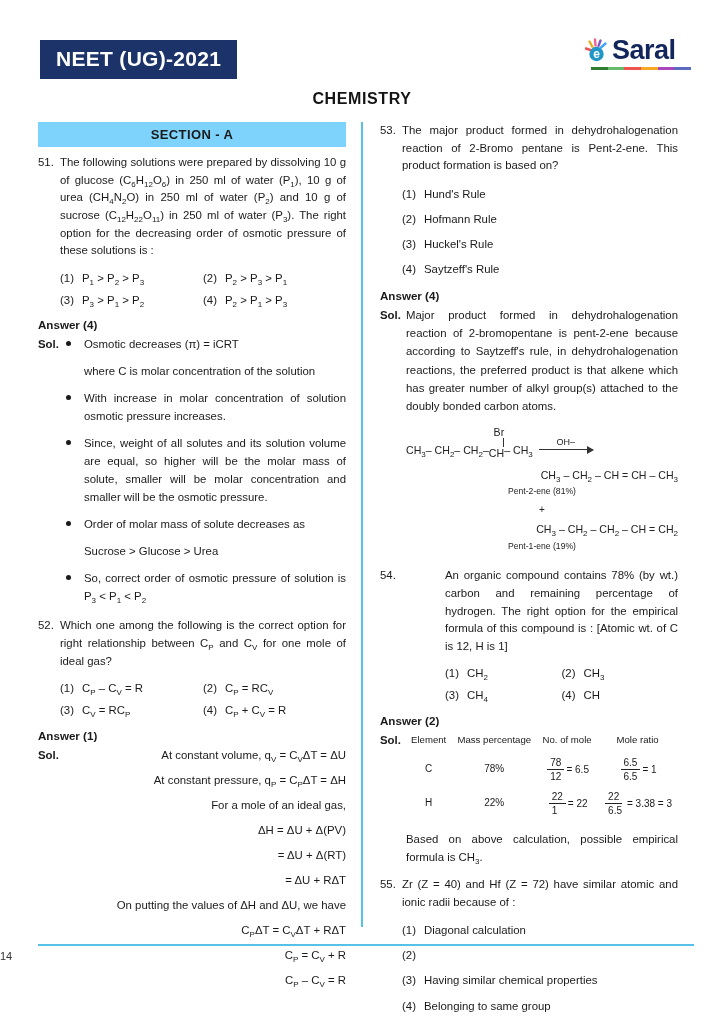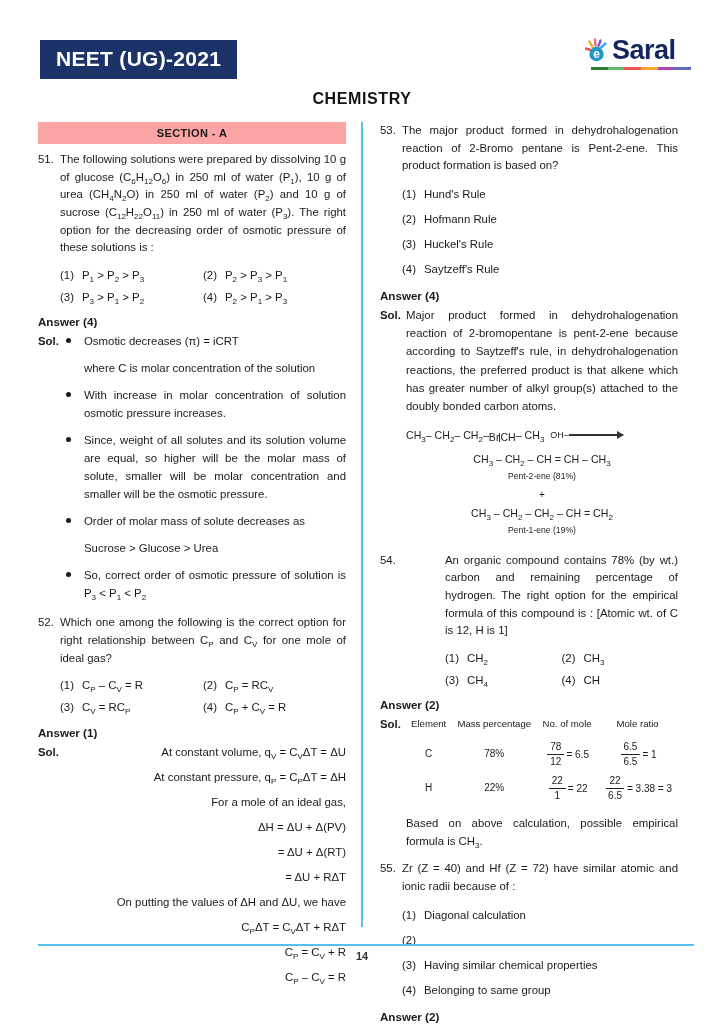--- a/index.html
+++ b/index.html
@@ -34,21 +34,21 @@
   
   .columns{position:relative;display:flex;padding:0 30px 0 38px;box-sizing:border-box;}
   .col{width:320px;box-sizing:border-box;}
   .col-left{padding-right:12px;}
   .col-right{padding-left:22px;}
   .divider{
     position:absolute;left:361px;top:0px;width:2px;height:805px;background:#56c2e8;
   }
 
   .section-bar{
-    background:#fca5a5;text-align:center;font-weight:bold;font-size:11px;
+    background:#7dd3fc;text-align:center;font-weight:bold;font-size:13px;
     letter-spacing:.4px;padding:5px 0 5px 0;margin-bottom:7px;
   }
 
   
   .q{display:flex;margin-bottom:2px;font-size:11.4px;line-height:1.55;}
   .q-num{width:22px;flex:0 0 22px;text-align:left;}
   .q-body{flex:1;text-align:justify;}
 
   .opts{display:flex;flex-wrap:wrap;margin-top:7px;}
   .opt{width:50%;box-sizing:border-box;font-size:11.4px;line-height:1.5;padding:2.5px 0;display:flex;}
@@ -71,47 +71,47 @@
     content:"";position:absolute;left:2px;top:6px;width:5px;height:5px;
     border-radius:50%;background:#1a1a1a;
   }
   ul.bullets>li .sub{display:block;margin-top:9px;text-align:left;}
 
   sub{font-size:8px;vertical-align:baseline;position:relative;top:3px;}
 
   
   .scheme{margin:12px 0 6px 0;font-size:10.6px;color:#222;}
   .sch-row{display:flex;align-items:center;}
-  .sch-center{justify-content:center;}
+  .sch-center{justify-content:flex-end;}
   .br-line{display:flex;align-items:flex-end;}
-  .br-stack{display:inline-flex;flex-direction:row;align-items:center;line-height:1;}
+  .br-stack{display:inline-flex;flex-direction:column;align-items:flex-end;line-height:1;}
   .br-atom{font-size:10.6px;}
   .br-bond{height:9px;width:1px;background:#333;margin:1px 0;}
-  .arrow{display:inline-flex;flex-direction:row;align-items:center;margin:0 4px 0 6px;}
+  .arrow{display:inline-flex;flex-direction:column;align-items:center;margin:0 4px 0 6px;}
   .arrow-lab{font-size:9px;margin-bottom:0px;}
   .arrow-line{position:relative;width:54px;height:1.3px;background:#333;}
   .arrow-line:after{
     content:"";position:absolute;right:-1px;top:-3.2px;
     border-left:7px solid #333;border-top:4px solid transparent;border-bottom:4px solid transparent;
   }
   .prod-name{text-align:center;font-size:8.6px;margin-top:2px;}
   .plus{text-align:center;font-size:10px;margin:3px 0;}
 
   
   .mtable{width:100%;border-collapse:collapse;font-size:10px;margin-top:1px;}
   .mtable th{font-weight:normal;padding:0 4px 5px 4px;text-align:center;font-size:9.6px;white-space:nowrap;}
   .mtable td{padding:3px 4px;text-align:center;vertical-align:middle;font-size:10px;}
-  .frac{display:inline-flex;flex-direction:column;align-items:center;vertical-align:middle;line-height:1.15;margin:0 2px;}
+  .frac{display:inline-flex;flex-direction:column;align-items:flex-start;vertical-align:middle;line-height:1.15;margin:0 2px;}
   .frac .num{border-bottom:1px solid #222;padding:0 3px 1px 3px;}
   .frac .den{padding:1px 3px 0 3px;}
   .eqgrp{display:inline-flex;align-items:center;}
 
   
   .footer-rule{position:absolute;left:38px;right:30px;top:944px;height:2px;background:#56c2e8;}
-  .page-no{position:absolute;left:0;right:0;top:950px;text-align:center;font-size:11px;color:#333;font-weight:bold;}
+  .page-no{position:absolute;left:0;right:0;top:950px;text-align:left;font-size:11px;color:#333;}
 </style>
 </head>
 <body>
 
 <div class="page">
 
   <div class="header">
     <div class="exam-badge">NEET (UG)-2021</div>
 
     <div class="logo">

